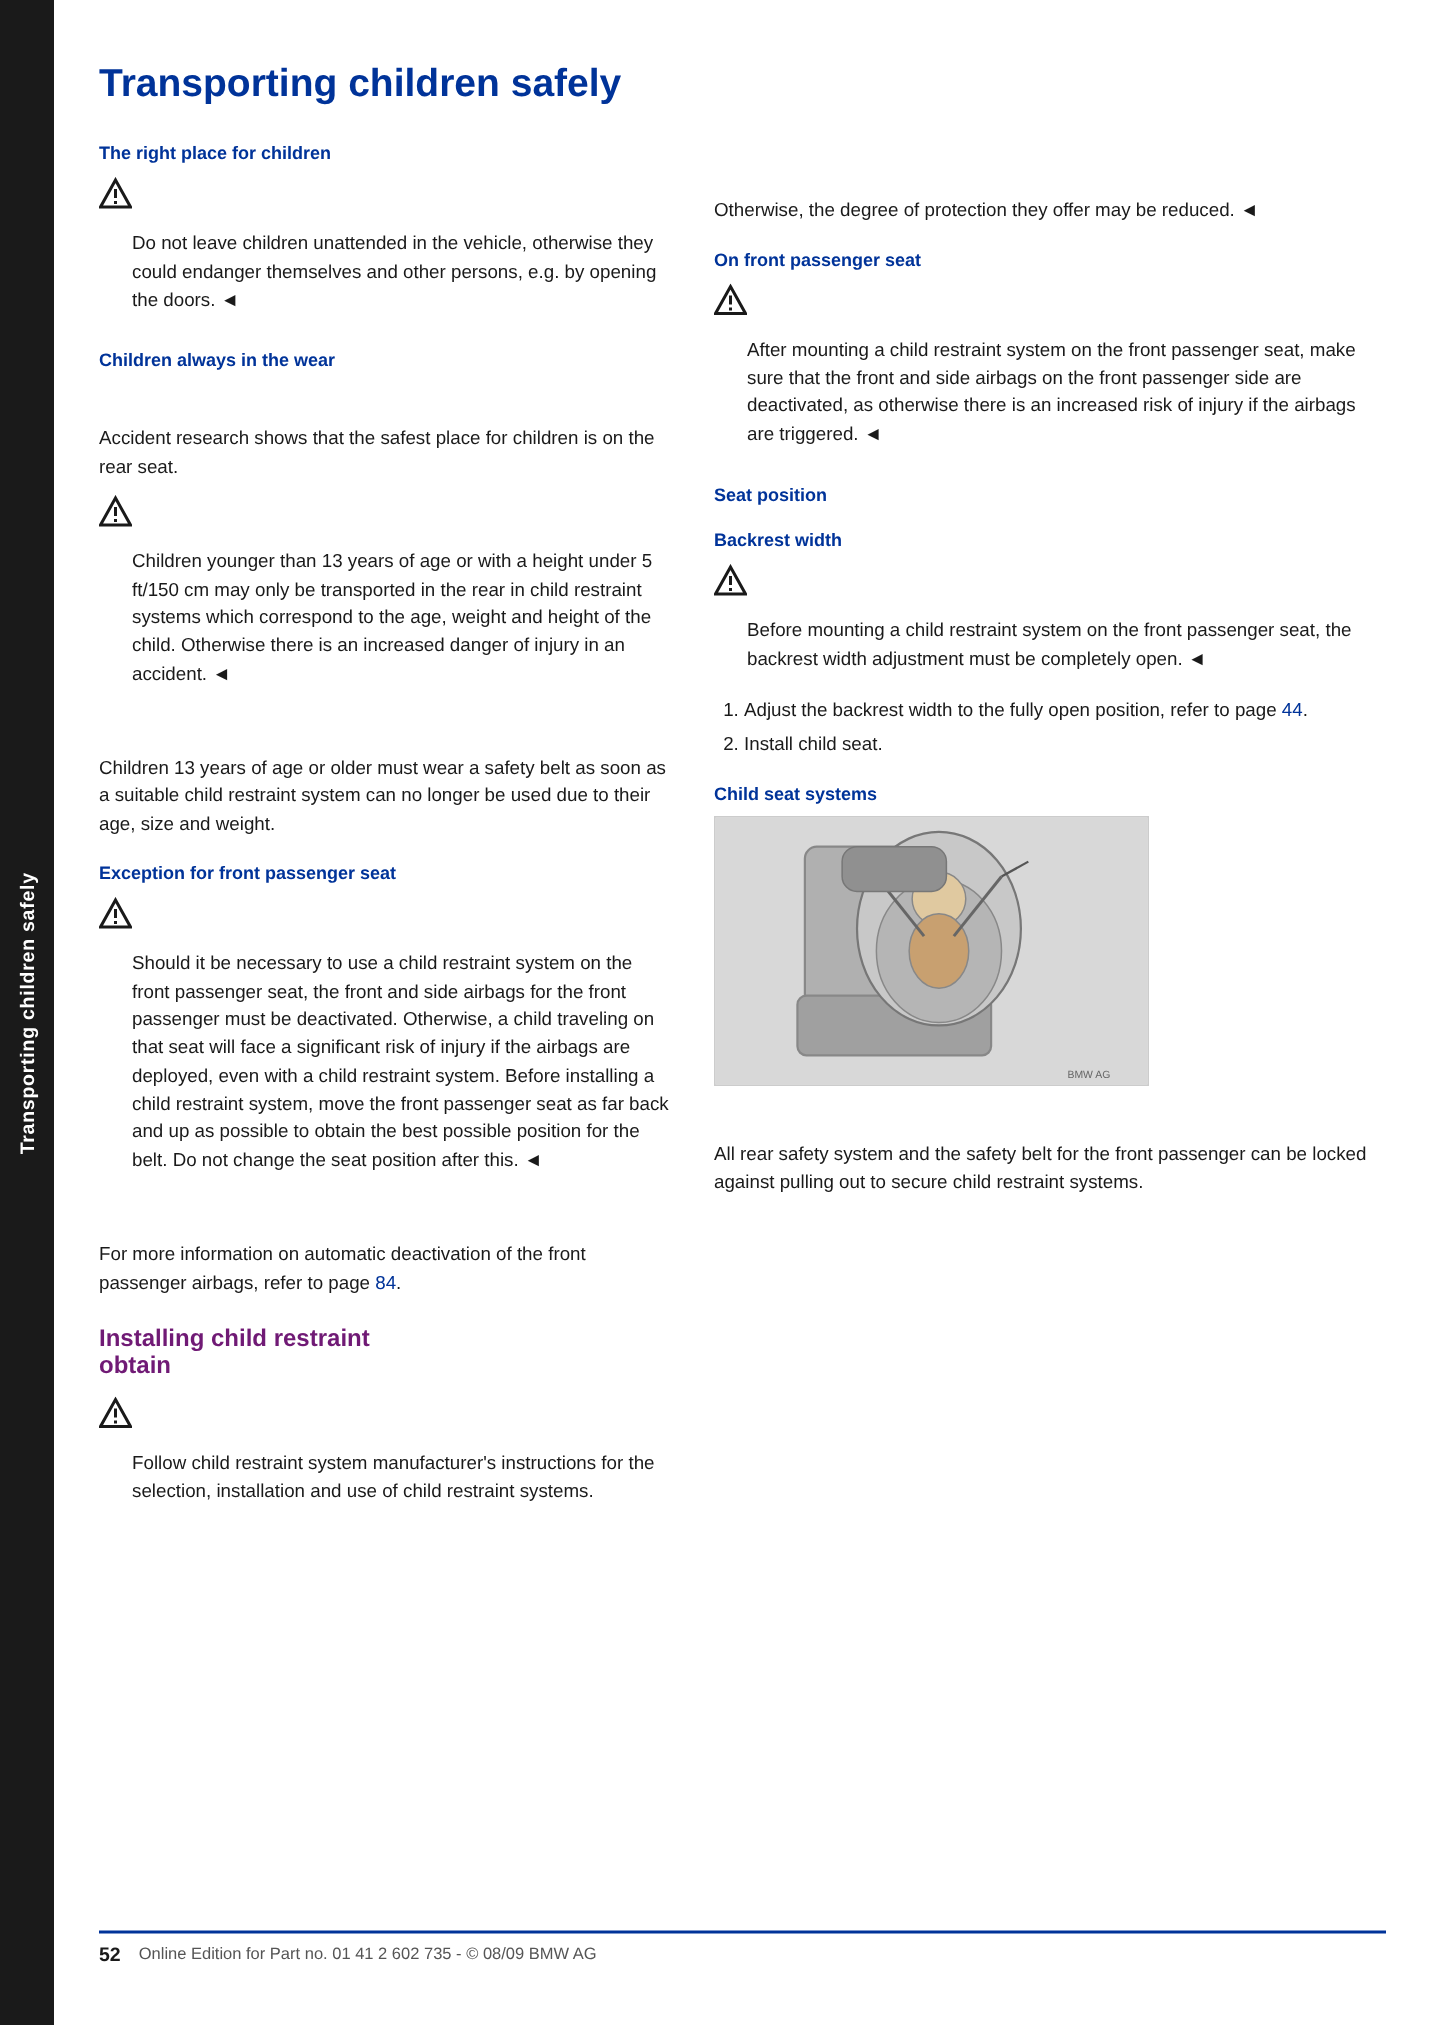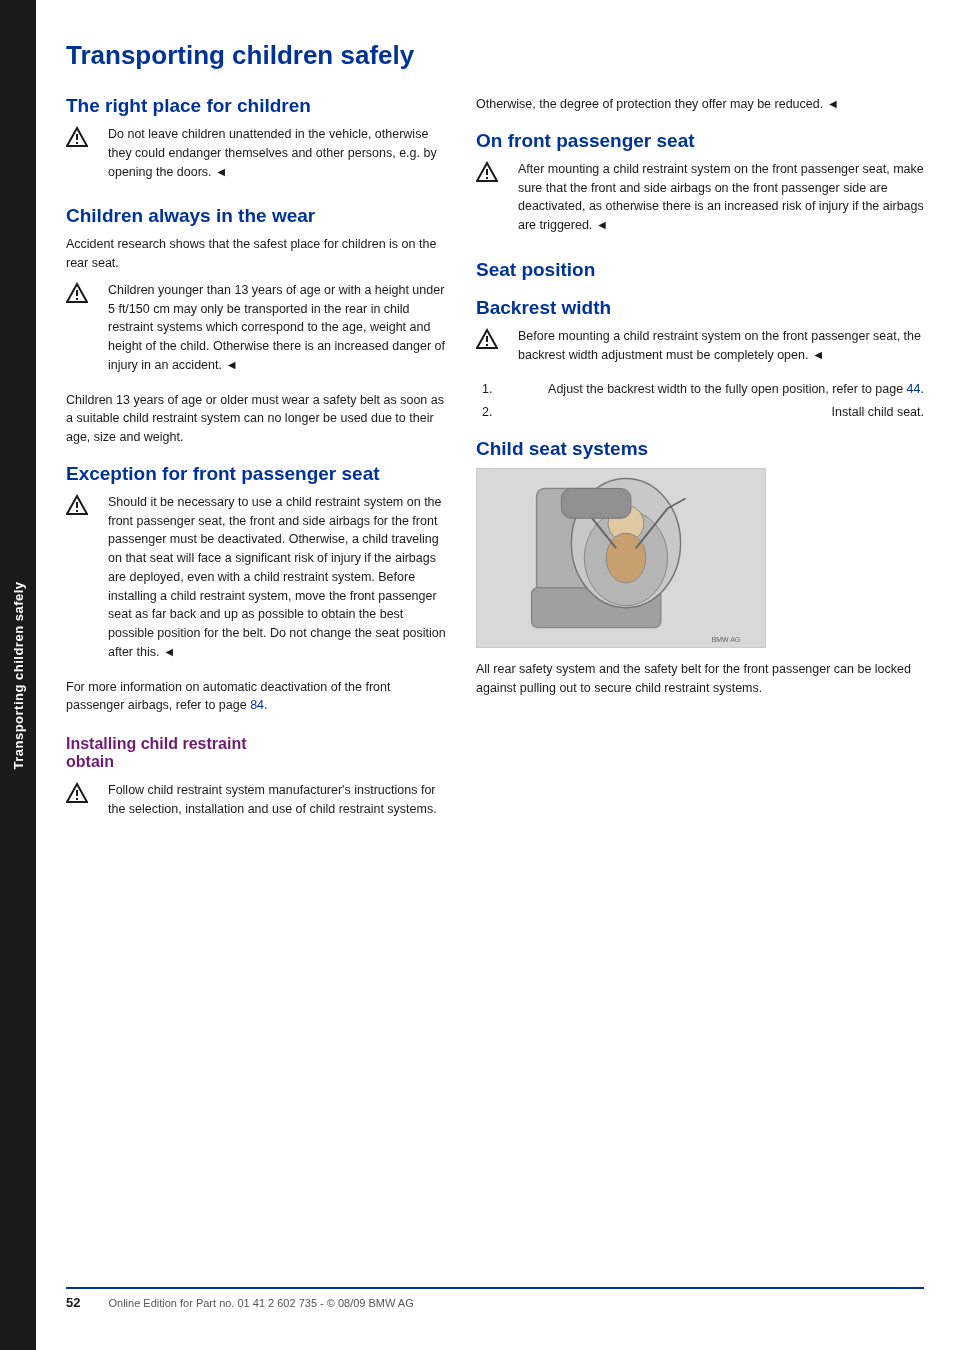--- a/index.html
+++ b/index.html
@@ -69,45 +69,46 @@
       flex: 1;
       max-width: 380px;
     }
 
     .col-right {
       flex: 1;
     }
 
     
     .section-heading {
-      font-size: 19px;
+      font-size: 12px;
       font-weight: bold;
       color: #003399;
       margin-bottom: 8px;
       margin-top: 16px;
     }
 
     .section-heading:first-child {
       margin-top: 0;
     }
 
     
     p {
       font-size: 12.5px;
       line-height: 1.5;
       margin-bottom: 8px;
       color: #1a1a1a;
+      margin-top: 36px;
     }
 
     
     .warning-block {
       display: flex;
       align-items: flex-start;
       margin-bottom: 8px;
-      gap: 20px;
+      gap: 0;
     }
 
     .warning-icon {
       flex-shrink: 0;
       width: 22px;
       height: 22px;
       margin-top: 1px;
     }
 
     .warning-icon svg {
@@ -118,21 +119,20 @@
     .warning-text {
       font-size: 12.5px;
       line-height: 1.5;
       flex: 1;
     }
 
     
     .numbered-list {
       margin-left: 20px;
       margin-bottom: 0;
-      text-align: right;
     }
 
     .numbered-list li {
       font-size: 12.5px;
       line-height: 1.5;
       margin-bottom: 4px;
       color: #1a1a1a;
     }
 
     
@@ -158,21 +158,21 @@
 
     
 
     
     .page-footer {
       border-top: 2px solid #003399;
       margin-top: 34px;
       padding-top: 6px;
       display: flex;
       align-items: center;
-      gap: 28px;
+      gap: 12px;
     }
 
     .footer-page-num {
       font-size: 13px;
       font-weight: bold;
       color: #1a1a1a;
     }
 
     .footer-text {
       font-size: 11px;

